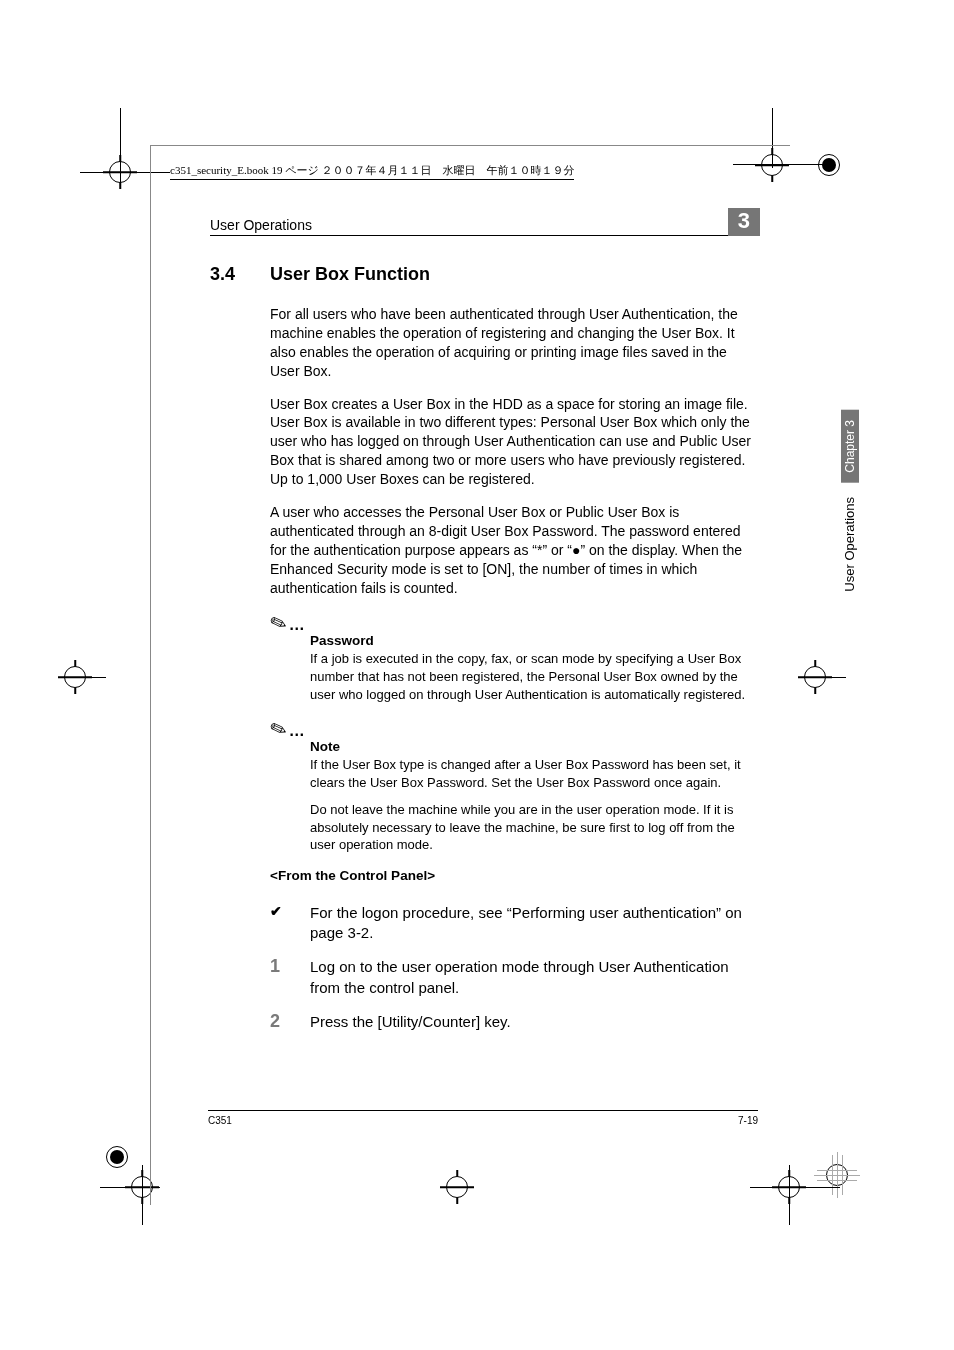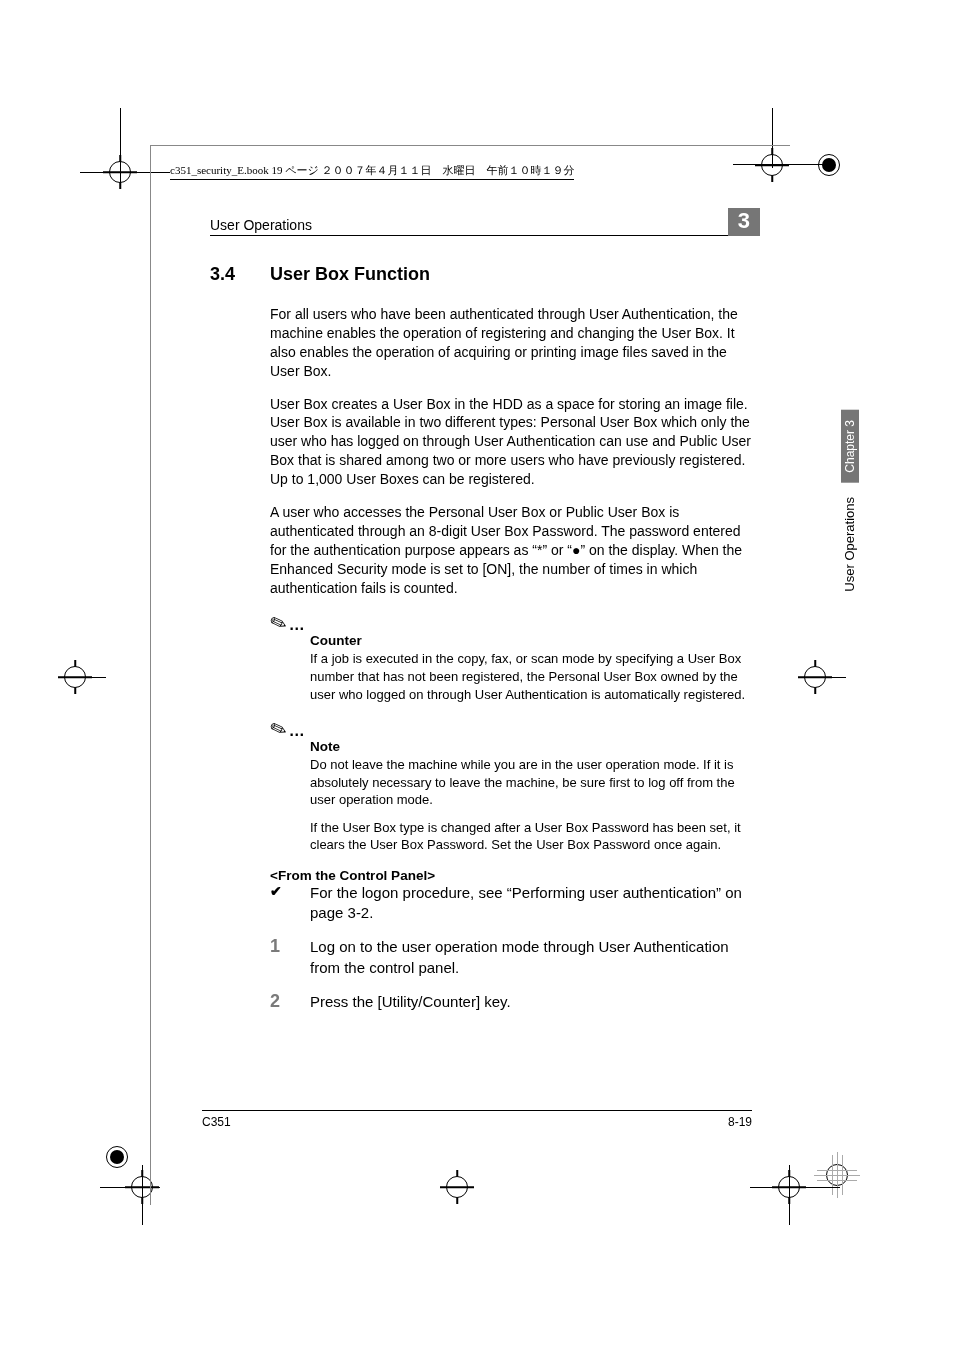--- a/index.html
+++ b/index.html
@@ -99,21 +99,21 @@
     font-size: 15px;
   }
   .h2-title {
     font-weight: bold;
     font-size: 15px;
   }
   .subhead {
     margin-left: 60px;
     font-weight: bold;
     font-size: 13.5px;
-    margin-bottom: 0;
+    margin-bottom: 20px;
     margin-top: 6px;
   }
   .bullet-row, .step-row {
     display: flex;
     margin-left: 60px;
     margin-bottom: 14px;
   }
   .bullet-mark {
     width: 40px;
     font-size: 14px;
@@ -126,27 +126,27 @@
     color: #7a7a7a;
     line-height: 1;
   }
   .step-text, .bullet-text {
     flex: 1;
     font-size: 15px;
     line-height: 1.35;
   }
   .footer {
     position: absolute;
-    left: 202px;
+    left: 208px;
     top: 1110px;
     width: 550px;
     border-top: 1px solid #000;
     display: flex;
     justify-content: space-between;
-    font-size: 12px;
+    font-size: 10px;
     padding-top: 4px;
     text-align: center;
   }
   .side-tab {
     position: absolute;
     right: 95px;
     top: 410px;
     width: 18px;
     height: 270px;
   }
@@ -228,30 +228,30 @@
   </div>
 
   <div class="body-indent">
     <p class="body">For all users who have been authenticated through User Authentication, the machine enables the operation of registering and changing the User Box. It also enables the operation of acquiring or printing image files saved in the User Box.</p>
     <p class="body">User Box creates a User Box in the HDD as a space for storing an image file. User Box is available in two different types: Personal User Box which only the user who has logged on through User Authentication can use and Public User Box that is shared among two or more users who have previously registered. Up to 1,000 User Boxes can be registered.</p>
     <p class="body">A user who accesses the Personal User Box or Public User Box is authenticated through an 8-digit User Box Password. The password entered for the authentication purpose appears as “*” or “●” on the display. When the Enhanced Security mode is set to [ON], the number of times in which authentication fails is counted.</p>
   </div>
 
   <div class="note-block">
     <span class="note-icon">✎</span><span class="note-dots">…</span>
-    <div class="note-head">Counter</div>
+    <div class="note-head">Password</div>
     <div class="note-body">If a job is executed in the copy, fax, or scan mode by specifying a User Box number that has not been registered, the Personal User Box owned by the user who logged on through User Authentication is automatically registered.</div>
   </div>
 
 
   <div class="note-block">
     <span class="note-icon">✎</span><span class="note-dots">…</span>
     <div class="note-head">Note</div>
+    <div class="note-body">If the User Box type is changed after a User Box Password has been set, it clears the User Box Password. Set the User Box Password once again.</div>
     <div class="note-body">Do not leave the machine while you are in the user operation mode. If it is absolutely necessary to leave the machine, be sure first to log off from the user operation mode.</div>
-    <div class="note-body">If the User Box type is changed after a User Box Password has been set, it clears the User Box Password. Set the User Box Password once again.</div>
   </div>
 
   <div class="subhead">&lt;From the Control Panel&gt;</div>
 
   <div class="bullet-row">
     <div class="bullet-mark">✔</div>
     <div class="bullet-text">For the logon procedure, see “Performing user authentication” on page 3-2.</div>
   </div>
 
   <div class="step-row">
@@ -260,21 +260,21 @@
   </div>
 
   <div class="step-row">
     <div class="step-num">2</div>
     <div class="step-text">Press the [Utility/Counter] key.</div>
   </div>
 </div>
 
 <div class="footer">
   <span>C351</span>
-  <span>8-19</span>
+  <span>7-19</span>
 </div>
 
 <div class="reg plain reg-cross" style="left:103px; top:155px;">
     <div class="reg-inner"></div>
   </div>
 <div class="reg plain reg-cross" style="left:755px; top:148px;">
     <div class="reg-inner"></div>
   </div>
 <div class="reg filled" style="left:812px; top:148px;">
     <div class="reg-inner"></div>

